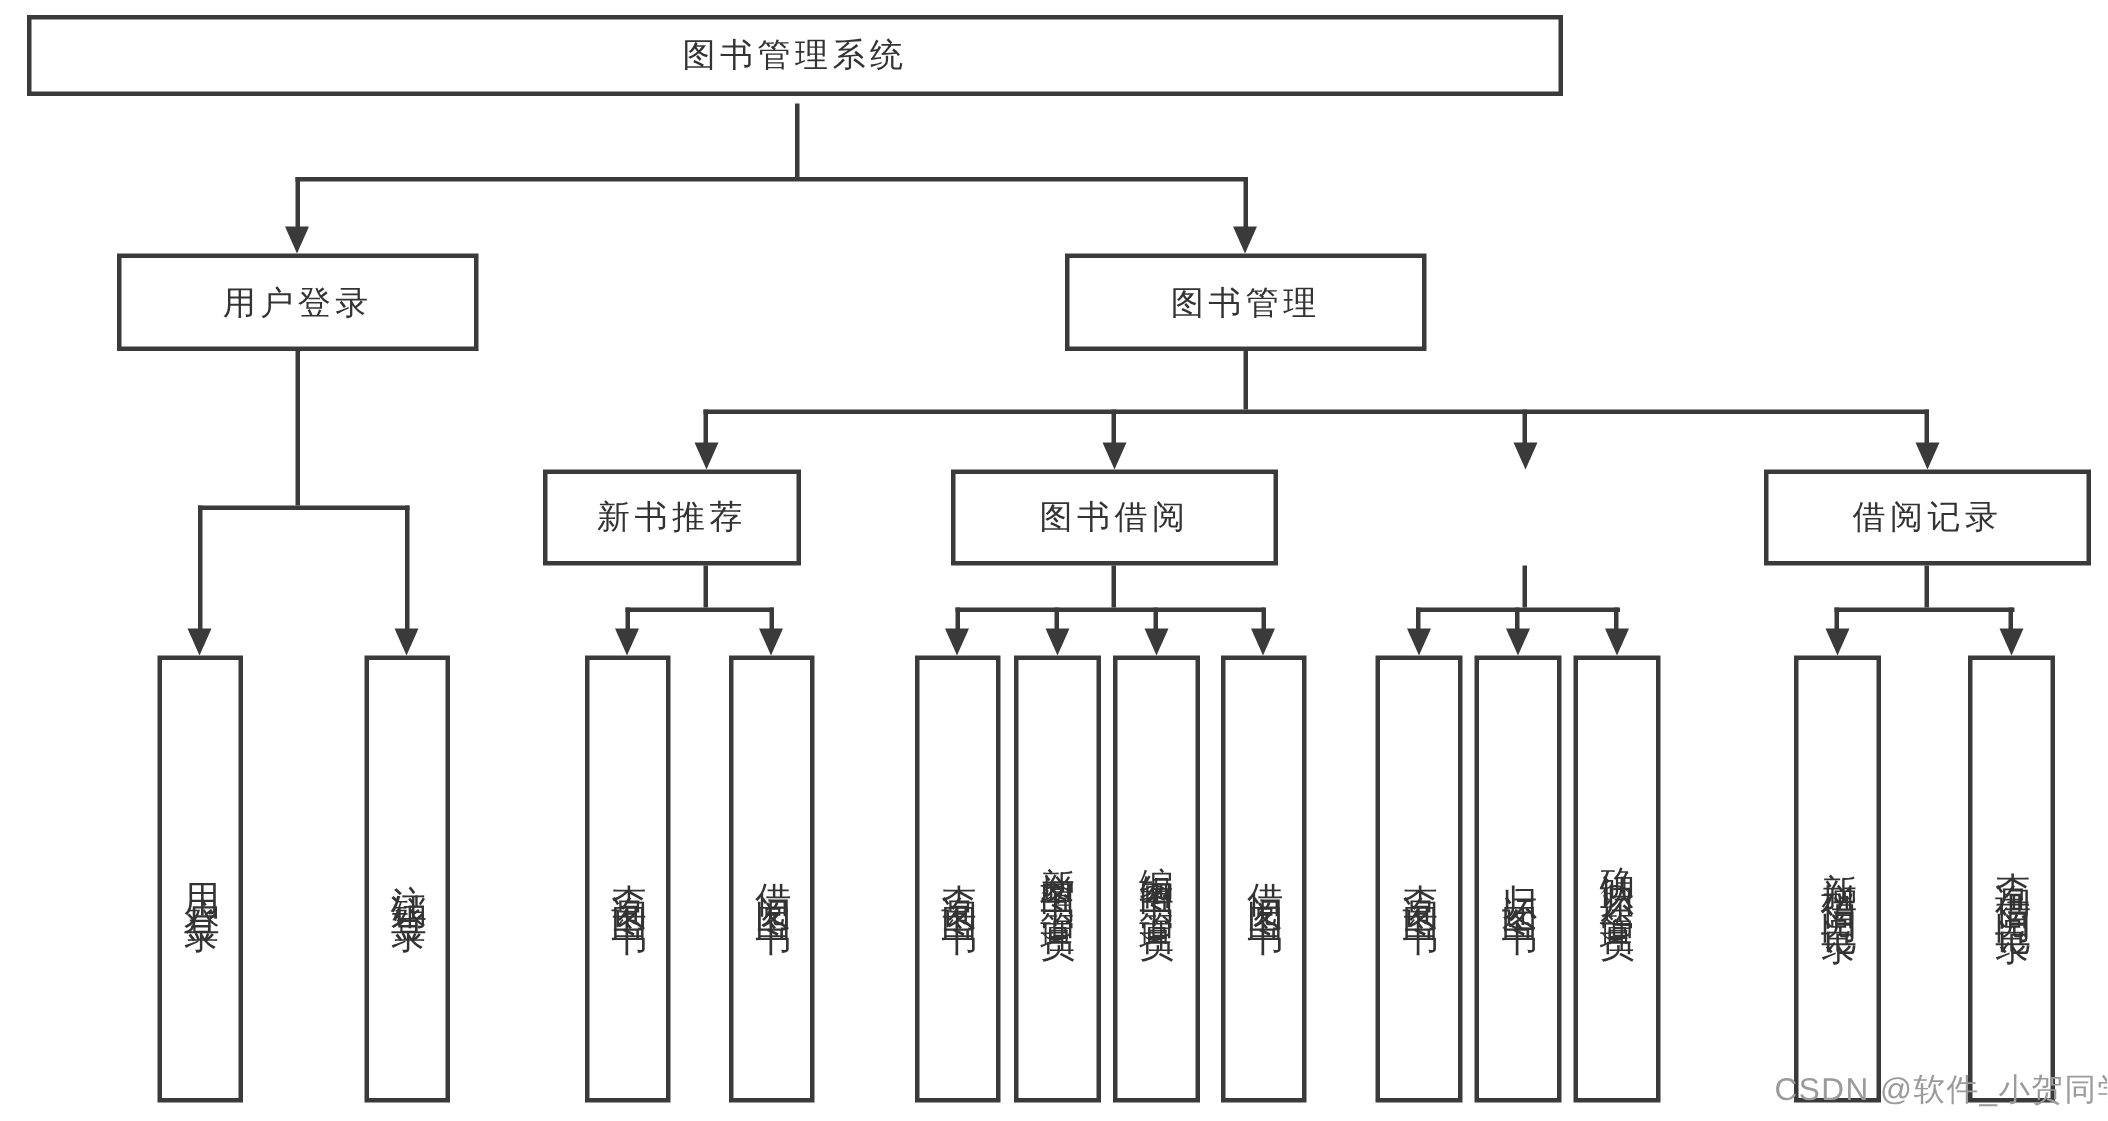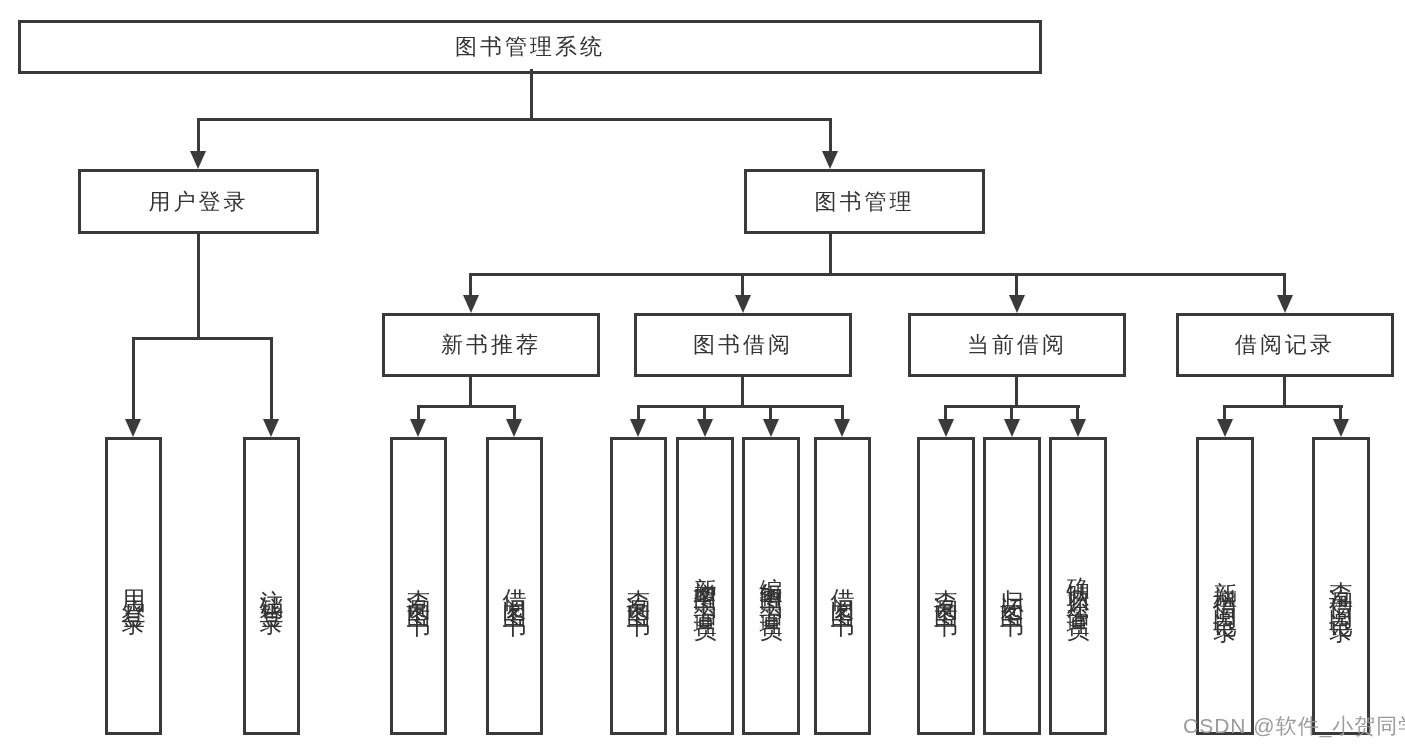--- a/index.html
+++ b/index.html
@@ -26,37 +26,37 @@
   .watermark{
     position:absolute;left:1183px;top:712px;font-size:21px;color:#9b9b9b;
     letter-spacing:1px;white-space:nowrap;
   }
 </style>
 </head>
 <body>
 
 <div id="stage">
 
-  <div class="box" style="left:18px;top:20px;width:1024px;height:54px;">
+  <div class="box" style="left:18px;top:10px;width:1024px;height:54px;">
     <span class="hlbl">图书管理系统</span>
   </div>
 
   <div>
     <div class="ln" style="left:530px;top:69px;width:3px;height:49px;"></div>
     <div class="ln" style="left:197px;top:118px;width:635px;height:3px;"></div>
     <div class="ln" style="left:197px;top:118px;width:3px;height:36px;"></div>
     <div class="arw" style="left:190px;top:151px;"></div>
     <div class="ln" style="left:829px;top:118px;width:3px;height:36px;"></div>
     <div class="arw" style="left:822px;top:151px;"></div>
   </div>
 
   <div class="box" style="left:78px;top:169px;width:241px;height:65px;">
     <span class="hlbl">用户登录</span>
   </div>
-  <div class="box" style="left:710px;top:169px;width:241px;height:65px;margin-left:34px;">
+  <div class="box" style="left:710px;top:169px;width:241px;height:65px;">
     <span class="hlbl">图书管理</span>
   </div>
 
   <div>
     <div class="ln" style="left:197px;top:234px;width:3px;height:103px;"></div>
     <div class="ln" style="left:132px;top:337px;width:141px;height:3px;"></div>
     <div class="ln" style="left:132px;top:337px;width:3px;height:85px;"></div>
     <div class="arw" style="left:125px;top:419px;"></div>
     <div class="ln" style="left:270px;top:337px;width:3px;height:85px;"></div>
     <div class="arw" style="left:263px;top:419px;"></div>
@@ -68,28 +68,25 @@
     <div class="ln" style="left:469px;top:273px;width:3px;height:24px;"></div>
     <div class="arw" style="left:463px;top:295px;"></div>
     <div class="ln" style="left:741px;top:273px;width:3px;height:24px;"></div>
     <div class="arw" style="left:735px;top:295px;"></div>
     <div class="ln" style="left:1015px;top:273px;width:3px;height:24px;"></div>
     <div class="arw" style="left:1009px;top:295px;"></div>
     <div class="ln" style="left:1283px;top:273px;width:3px;height:24px;"></div>
     <div class="arw" style="left:1277px;top:295px;"></div>
   </div>
 
-  <div class="box" style="left:362px;top:313px;width:218px;height:64px;margin-left:20px;">
+  <div class="box" style="left:362px;top:313px;width:172px;height:64px;">
     <span class="hlbl">新书推荐</span>
   </div>
   <div class="box" style="left:634px;top:313px;width:218px;height:64px;align-items:center;">
     <span class="hlbl">图书借阅</span>
-  </div>
-  <div class="box" style="left:908px;top:313px;width:218px;height:64px;">
-    <span class="hlbl">当前借阅</span>
   </div>
   <div class="box" style="left:1176px;top:313px;width:218px;height:64px;">
     <span class="hlbl">借阅记录</span>
   </div>
 
   <div>
     <div class="ln" style="left:469px;top:377px;width:3px;height:28px;"></div>
     <div class="ln" style="left:417px;top:405px;width:99px;height:3px;"></div>
     <div class="ln" style="left:417px;top:405px;width:3px;height:16px;"></div>
     <div class="arw" style="left:410px;top:419px;"></div>

